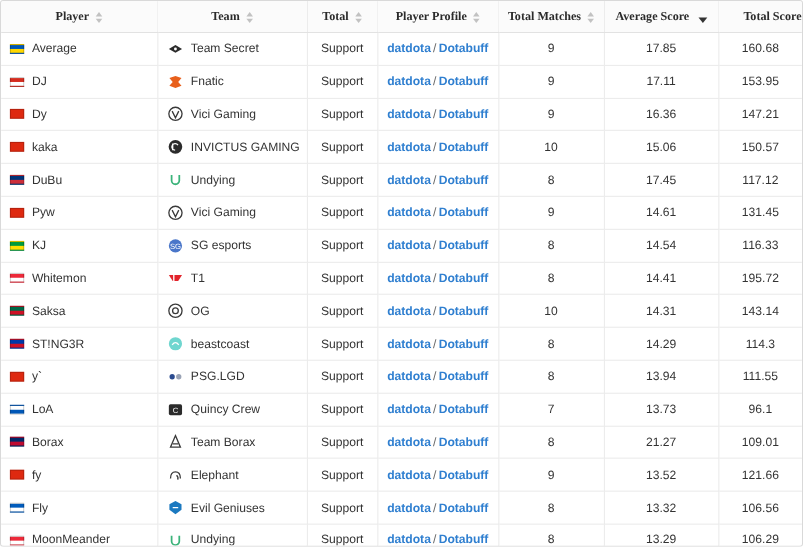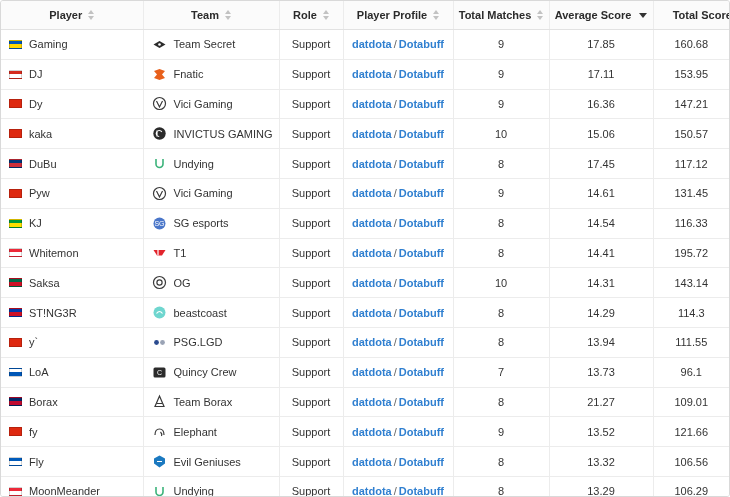--- a/index.html
+++ b/index.html
@@ -39,23 +39,24 @@
     height: 28px;
     padding: 0 6px;
     text-align: center;
     vertical-align: middle;
     position: relative;
     white-space: nowrap;
   }
   thead th:last-child { border-right: none; padding-left: 28px; }
   .th-inner {
     display: flex;
-    align-items: center;
+    align-items: flex-end;
     justify-content: center;
     gap: 4px;
+    font-family: Liberation Serif, serif;
   }
   .sort-arrows {
     display: inline-flex;
     flex-direction: column;
     line-height: 0;
     margin-left: 2px;
   }
   .sort-arrows .up, .sort-arrows .down {
     width: 0; height: 0;
     border-left: 3px solid transparent;
@@ -166,21 +167,21 @@
           <span class="th-inner">
             <span>Team</span>
             <span class="sort-arrows">
                 <span class="up"></span>
                 <span class="down"></span>
               </span>
           </span>
         </th>
         <th>
           <span class="th-inner">
-            <span>Role</span>
+            <span>Total</span>
             <span class="sort-arrows">
                 <span class="up"></span>
                 <span class="down"></span>
               </span>
           </span>
         </th>
         <th>
           <span class="th-inner">
             <span>Player Profile</span>
             <span class="sort-arrows">
@@ -209,21 +210,21 @@
             <span>Total Score</span>
           </span>
         </th>
       </tr>
     </thead>
     <tbody id="tbody">
         <tr>
           <td>
             <span class="cell-flex">
               <span class="flag" style="background:linear-gradient(to bottom,#0057b7 0 50%,#ffd700 50% 100%)"></span>
-              <span>Gaming</span>
+              <span>Average</span>
             </span>
           </td>
           <td>
             <span class="cell-flex">
               <span class="team-logo">
                 <svg width="15" height="15" viewBox="0 0 15 15">
                   <path d="M1.5 7.5 L7.5 4 L13.5 7.5 L7.5 11 Z" fill="#2b2b2b"></path>
                   <circle cx="7.5" cy="7.5" r="1.3" fill="#fff"></circle>
                 </svg>
               </span>

